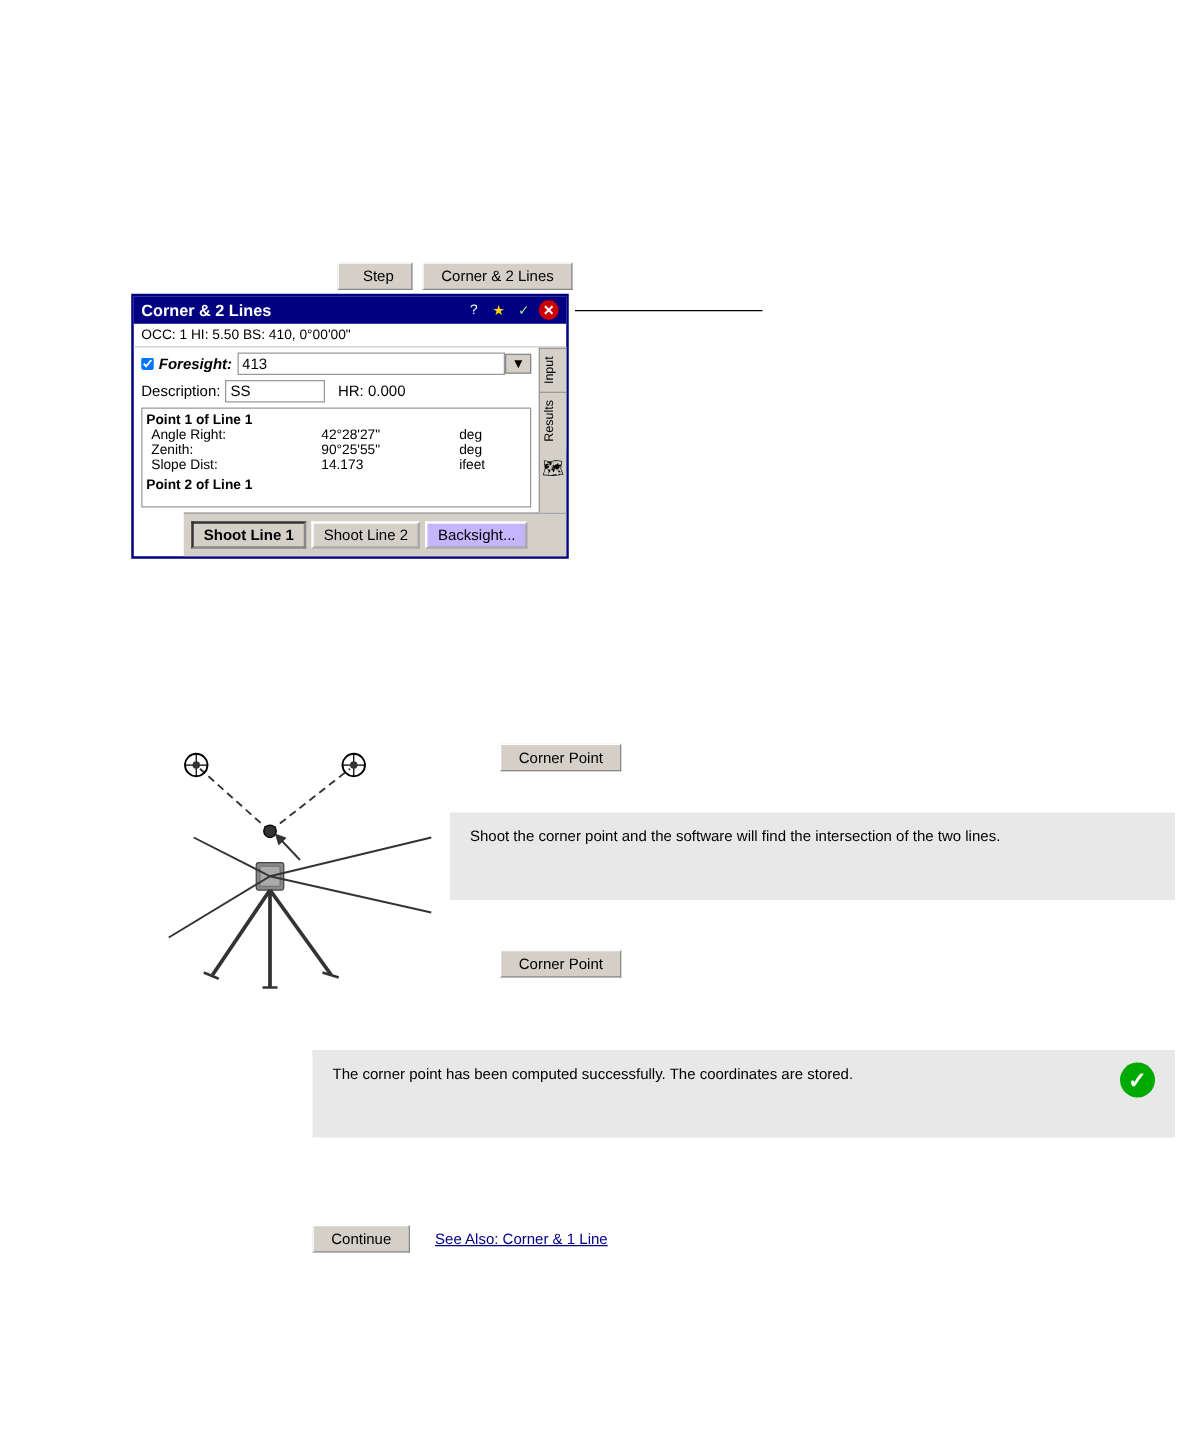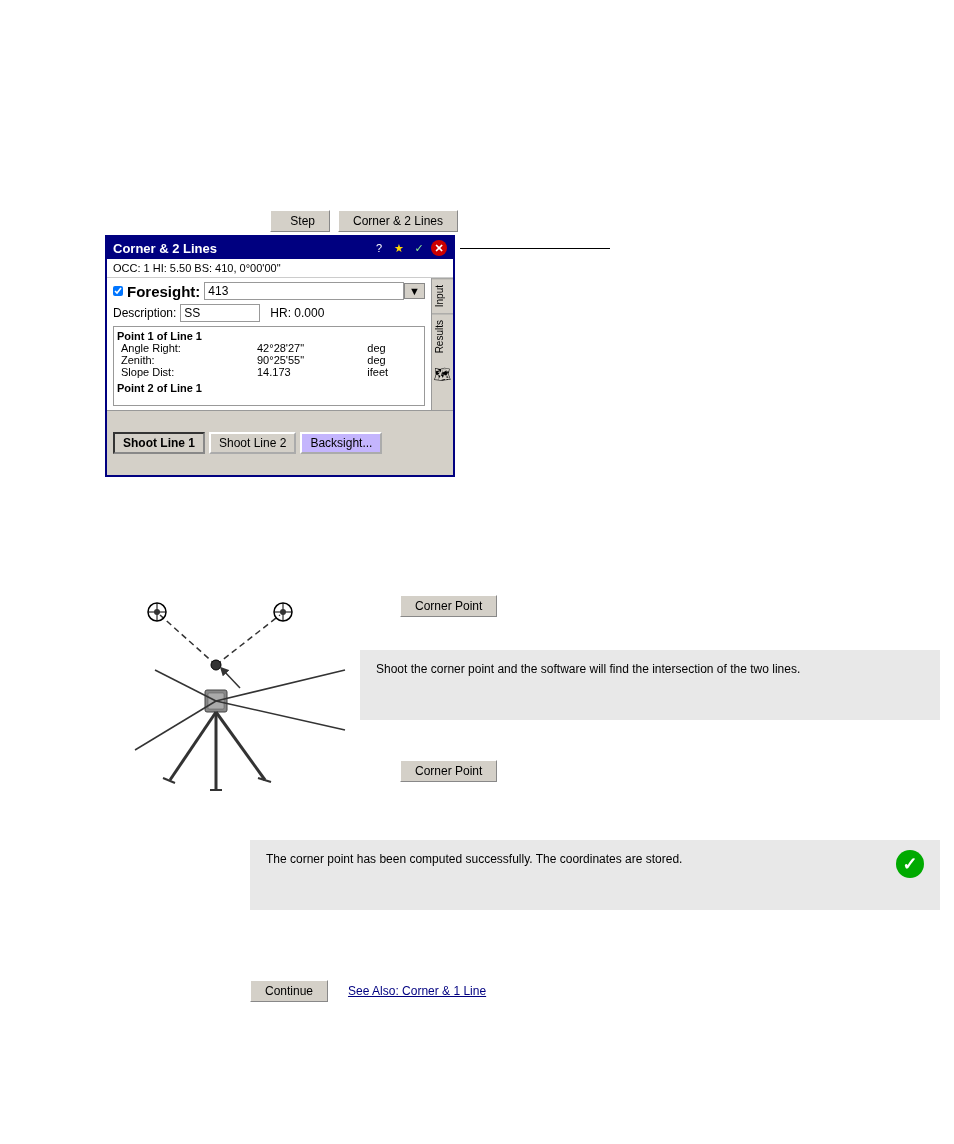--- a/index.html
+++ b/index.html
@@ -123,21 +123,22 @@
     }
 
     .foresight-row {
       display: flex;
       align-items: center;
       margin-bottom: 4px;
     }
     .foresight-row label {
       font-weight: bold;
       margin-right: 4px;
-      font-size: 15px;
+      font-size: 12px;
+      font-style: italic;
     }
     .checkbox-small {
       width: 10px;
       height: 10px;
       margin-right: 4px;
     }
     .input-field {
       border: 1px solid #999;
       padding: 1px 3px;
       font-size: 12px;
@@ -180,23 +181,24 @@
       border-collapse: collapse;
     }
     .results-box td {
       padding: 0 4px;
       vertical-align: top;
     }
 
     .dialog-footer {
       display: flex;
       gap: 4px;
-      padding: 21px 6px;
+      padding: 6px 6px;
       background: #d4d0c8;
       border-top: 1px solid #999;
+      margin-left: 40px;
     }
     .btn-shoot {
       background: #d4d0c8;
       border: 2px outset #fff;
       padding: 2px 8px;
       font-size: 12px;
       cursor: pointer;
     }
     .btn-shoot.active {
       background: #d4d0c8;

